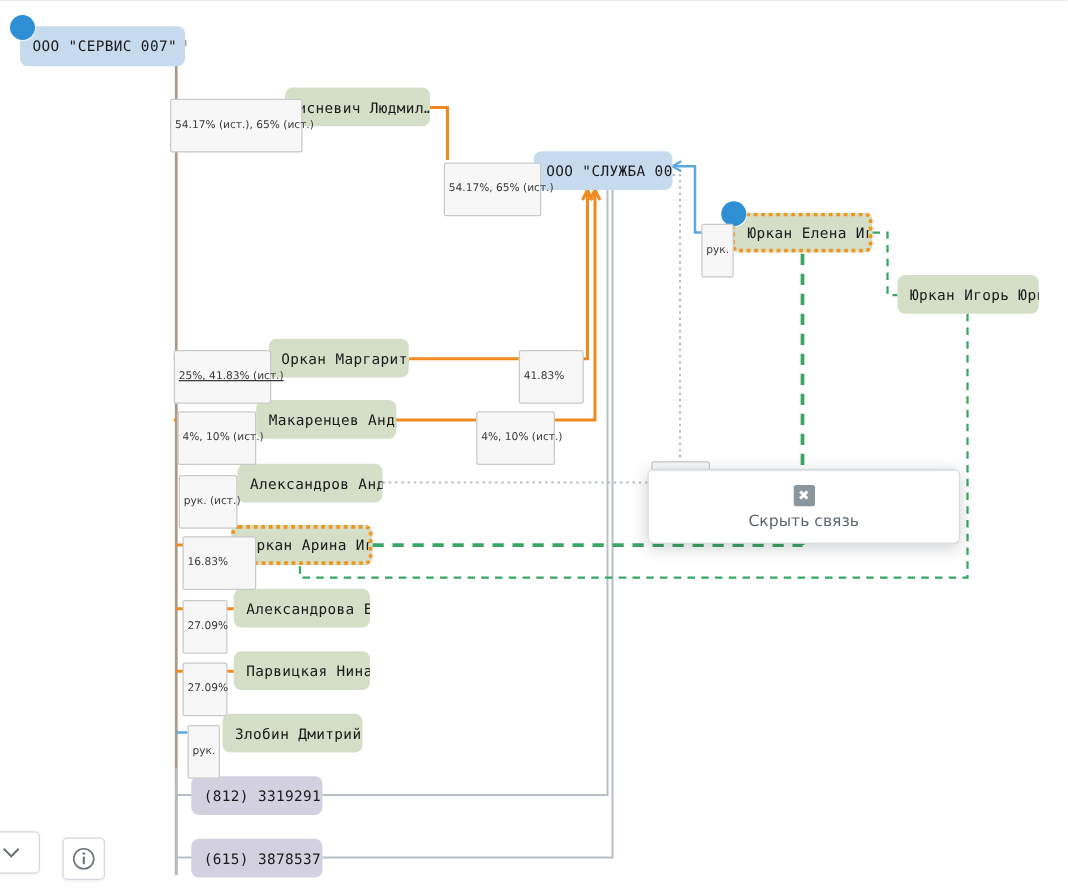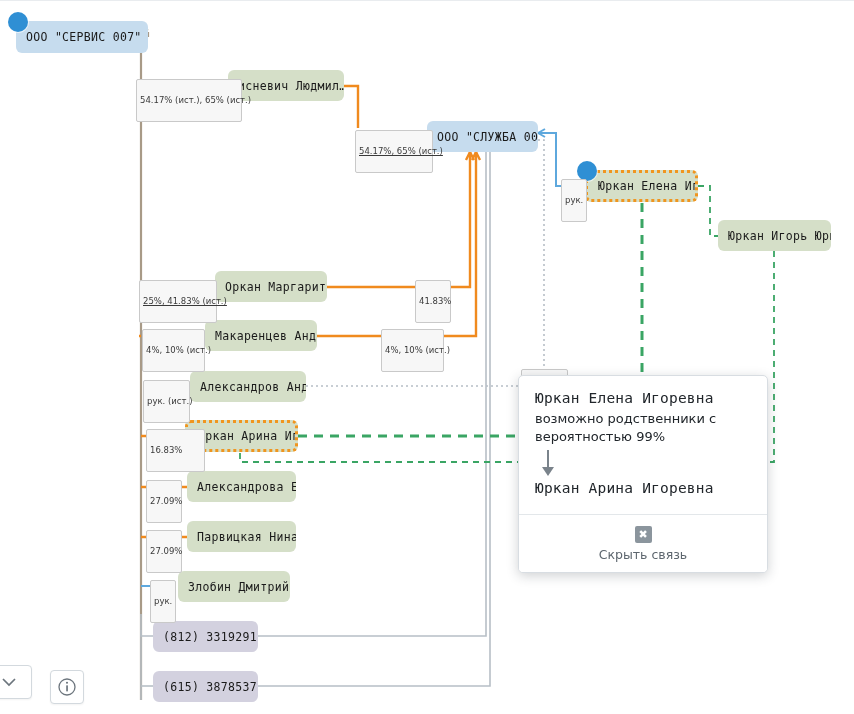--- a/index.html
+++ b/index.html
@@ -206,47 +206,36 @@
       <div class="node phone" style="left: 153px; top: 621px; width: 105px; height: 31px;">
         <span>(812) 3319291</span>
       </div>
       <div class="node phone" style="left: 153px; top: 671px; width: 105px; height: 31px;">
         <span>(615) 3878537</span>
       </div>
     </div>
 
   <div id="labels-layer">
       <div class="elabel" style="left: 136px; top: 79px; width: 106px;">54.17% (ист.), 65% (ист.)</div>
-      <div class="elabel" style="left: 355px; top: 130px; width: 78px; text-decoration: underline;">54.17%, 65% (ист.)</div>
+      <div class="elabel" style="left: 355px; top: 130px; width: 78px;">54.17%, 65% (ист.)</div>
       <div class="elabel" style="left: 561px; top: 179px; width: 26px;">рук.</div>
       <div class="elabel" style="left: 139px; top: 280px; width: 78px; text-decoration: underline;">25%, 41.83% (ист.)</div>
-      <div class="elabel" style="left: 415px; top: 280px; width: 36px;">41.83%</div>
+      <div class="elabel" style="left: 415px; top: 280px; width: 52px;">41.83%</div>
       <div class="elabel" style="left: 142px; top: 329px; width: 63px;">4%, 10% (ист.)</div>
       <div class="elabel" style="left: 381px; top: 329px; width: 63px;">4%, 10% (ист.)</div>
       <div class="elabel" style="left: 143px; top: 380px; width: 47px;">рук. (ист.)</div>
       <div class="elabel" style="left: 521px; top: 369px; width: 47px;">рук. (ист.)</div>
       <div class="elabel" style="left: 146px; top: 429px; width: 59px;">16.83%</div>
       <div class="elabel" style="left: 146px; top: 480px; width: 36px;">27.09%</div>
       <div class="elabel" style="left: 146px; top: 530px; width: 36px;">27.09%</div>
       <div class="elabel" style="left: 150px; top: 580px; width: 26px;">рук.</div>
     </div>
 
   <div id="popup">
     <div class="tip"></div>
-    <div class="body">
-      <div class="ttl">Юркан Елена Игоревна</div>
-      <div class="sub">возможно родственники с вероятностью 99%</div>
-      <div class="arrowwrap">
-        <svg width="18" height="30" viewBox="0 0 18 30">
-          <line x1="9" y1="2" x2="9" y2="20" stroke="#7a838b" stroke-width="2"></line>
-          <polygon points="3,19 15,19 9,28" fill="#7a838b"></polygon>
-        </svg>
-      </div>
-      <div class="ttl">Юркан Арина Игоревна</div>
-    </div>
     <div class="foot">
       <div class="closebox">✖</div>
       <div class="foottxt">Скрыть связь</div>
     </div>
   </div>
 
   <div id="btn-collapse" class="tbtn">
     <svg width="14" height="9" viewBox="0 0 14 9">
       <polyline points="1,1 7,7 13,1" fill="none" stroke="#6c757d" stroke-width="1.7"></polyline>
     </svg>

